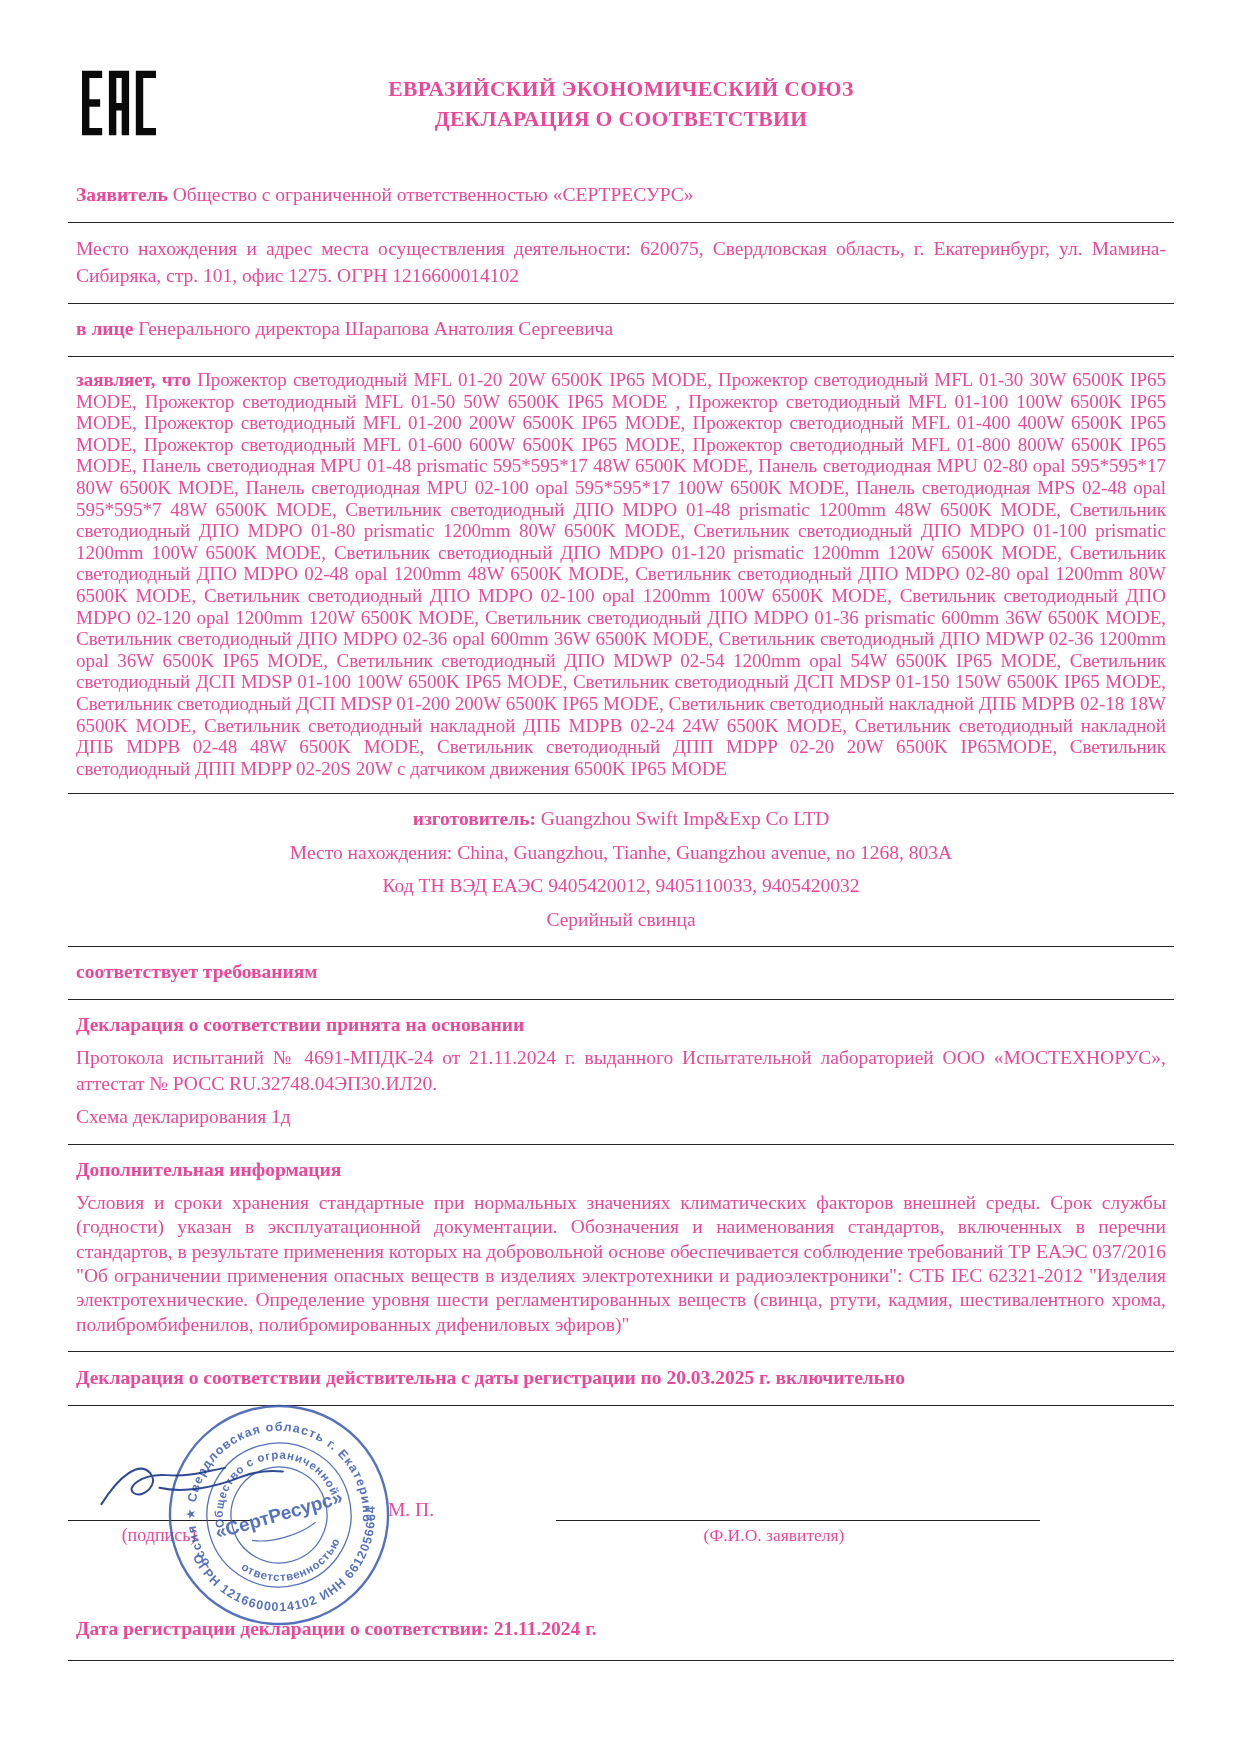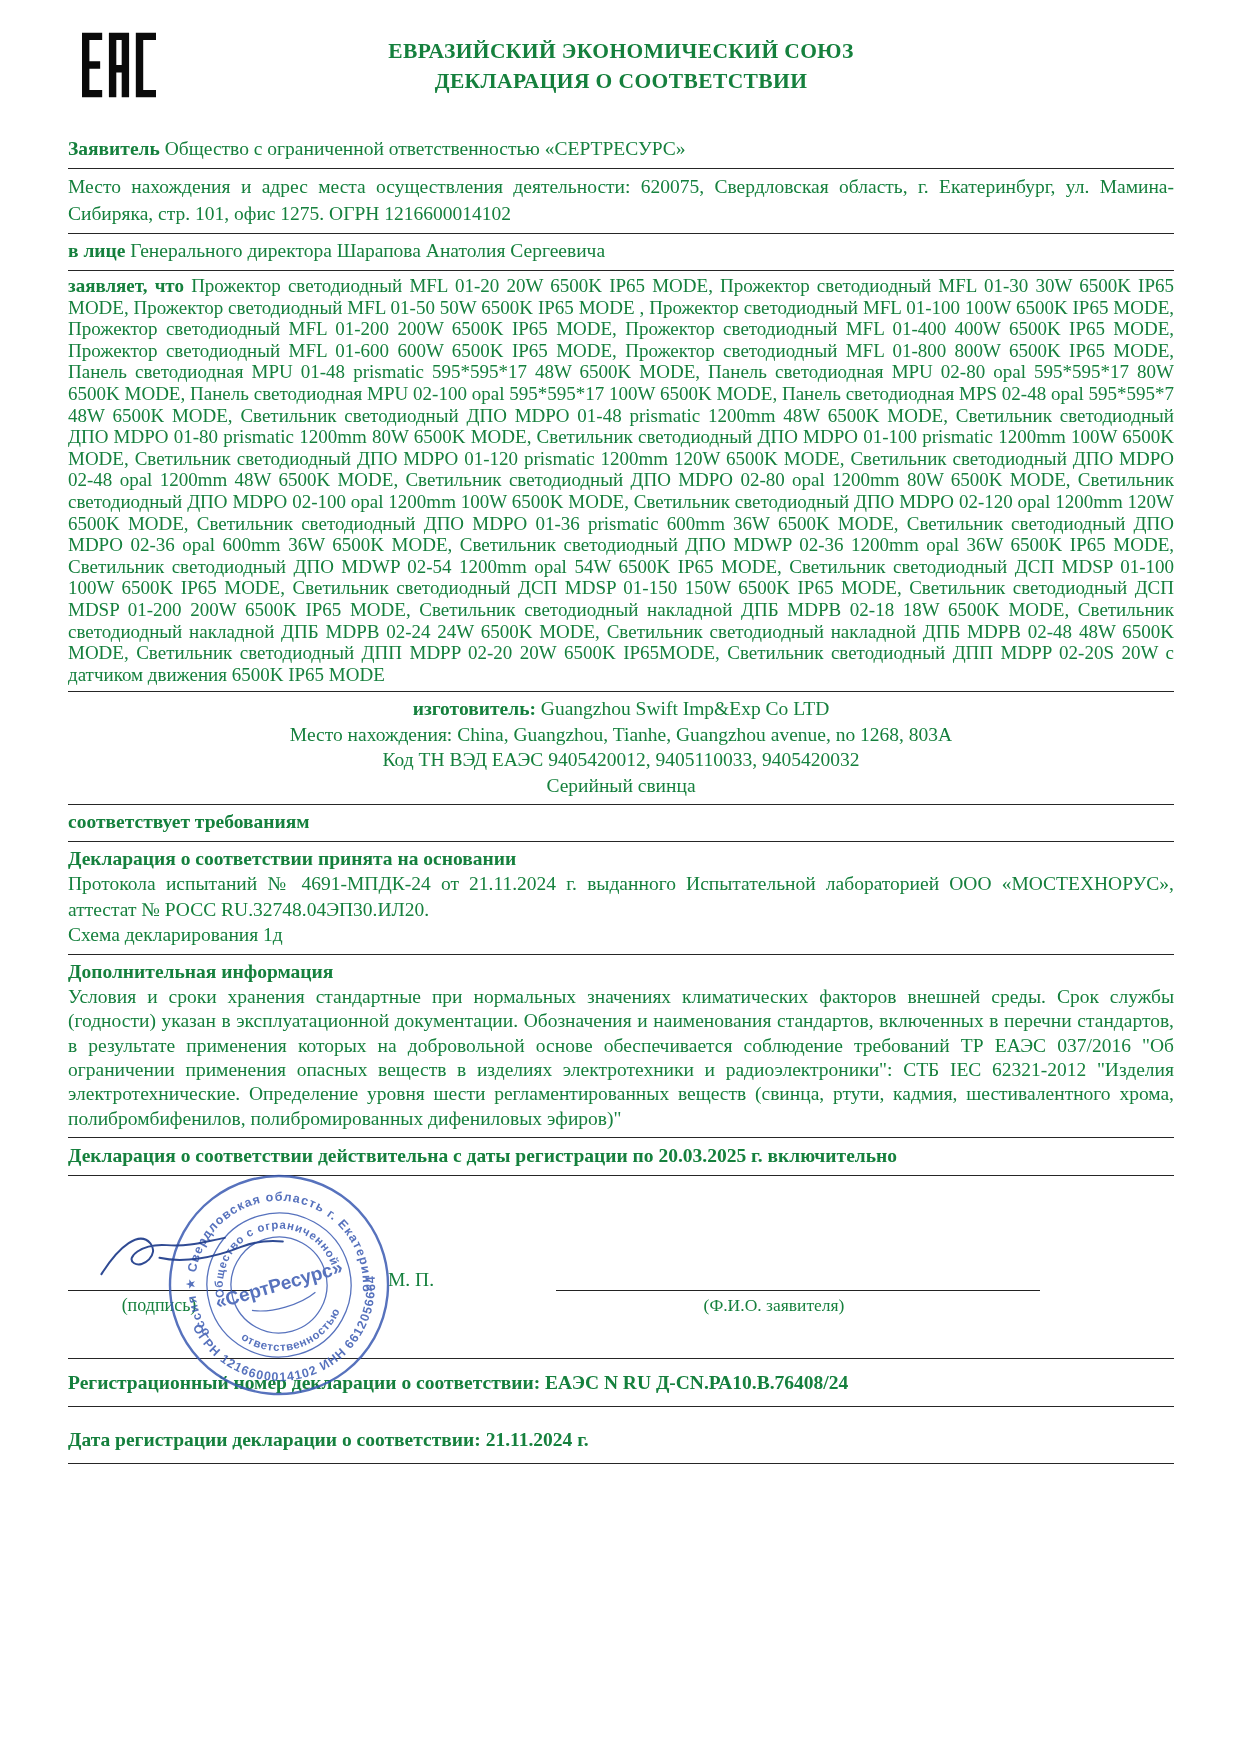--- a/index.html
+++ b/index.html
@@ -1,30 +1,30 @@
 <!DOCTYPE html>
 <html><head>
 <meta charset="utf-8">
 <style>
   html,body{margin:0;padding:0;background:#ffffff;}
   .page{
     width:1240px;height:1755px;background:#fff;position:relative;overflow:hidden;
     font-family:"Liberation Serif","DejaVu Serif",serif;
-    font-size:19.5px;color:#15803d;
-    padding:20px 66px 0 68px;box-sizing:border-box;
+    font-size:19.5px;color:#ec4899;
+    padding:58px 66px 0 68px;box-sizing:border-box;
   }
   
   .doc-header{position:relative;min-height:104px;margin-bottom:8px;}
   .eac-logo{position:absolute;left:14px;top:2px;}
   .titles{text-align:center;padding-top:16px;}
   .title{font-weight:bold;font-size:21.5px;line-height:30px;letter-spacing:.4px;}
   
   .sec{padding:4px 0 6px;}
   .bline{border-bottom:1.5px solid #262626;}
-  p{margin:0;}
+  p{margin:8px;}
   .row{line-height:26px;}
   .lbl{font-weight:bold;}
   .just{text-align:justify;}
   .addr{line-height:27px;text-align:justify;}
   .dense{font-size:19px;line-height:21.6px;text-align:justify;}
   .mfr p{line-height:25.5px;text-align:center;}
   .mid p{line-height:25.5px;}
   .addl{font-size:19.5px;line-height:24.4px;text-align:justify;}
   .bold-row{font-weight:bold;line-height:27px;}
   
@@ -163,21 +163,18 @@
 
     <div class="mp-label">М. П.</div>
 
     <div class="sign-line"></div>
     <div class="sign-caption">(подпись)</div>
 
     <div class="fio-line"></div>
     <div class="fio-caption">(Ф.И.О. заявителя)</div>
   </section>
 
-  <section class="reg-row">
-    <p class="bold-row">Регистрационный номер декларации о соответствии: ЕАЭС N RU Д-CN.РА10.В.76408/24</p>
-  </section>
 
   <section class="reg-row2">
     <p class="bold-row">Дата регистрации декларации о соответствии: 21.11.2024 г.</p>
   </section>
 
 </div>
 
 </body></html>

